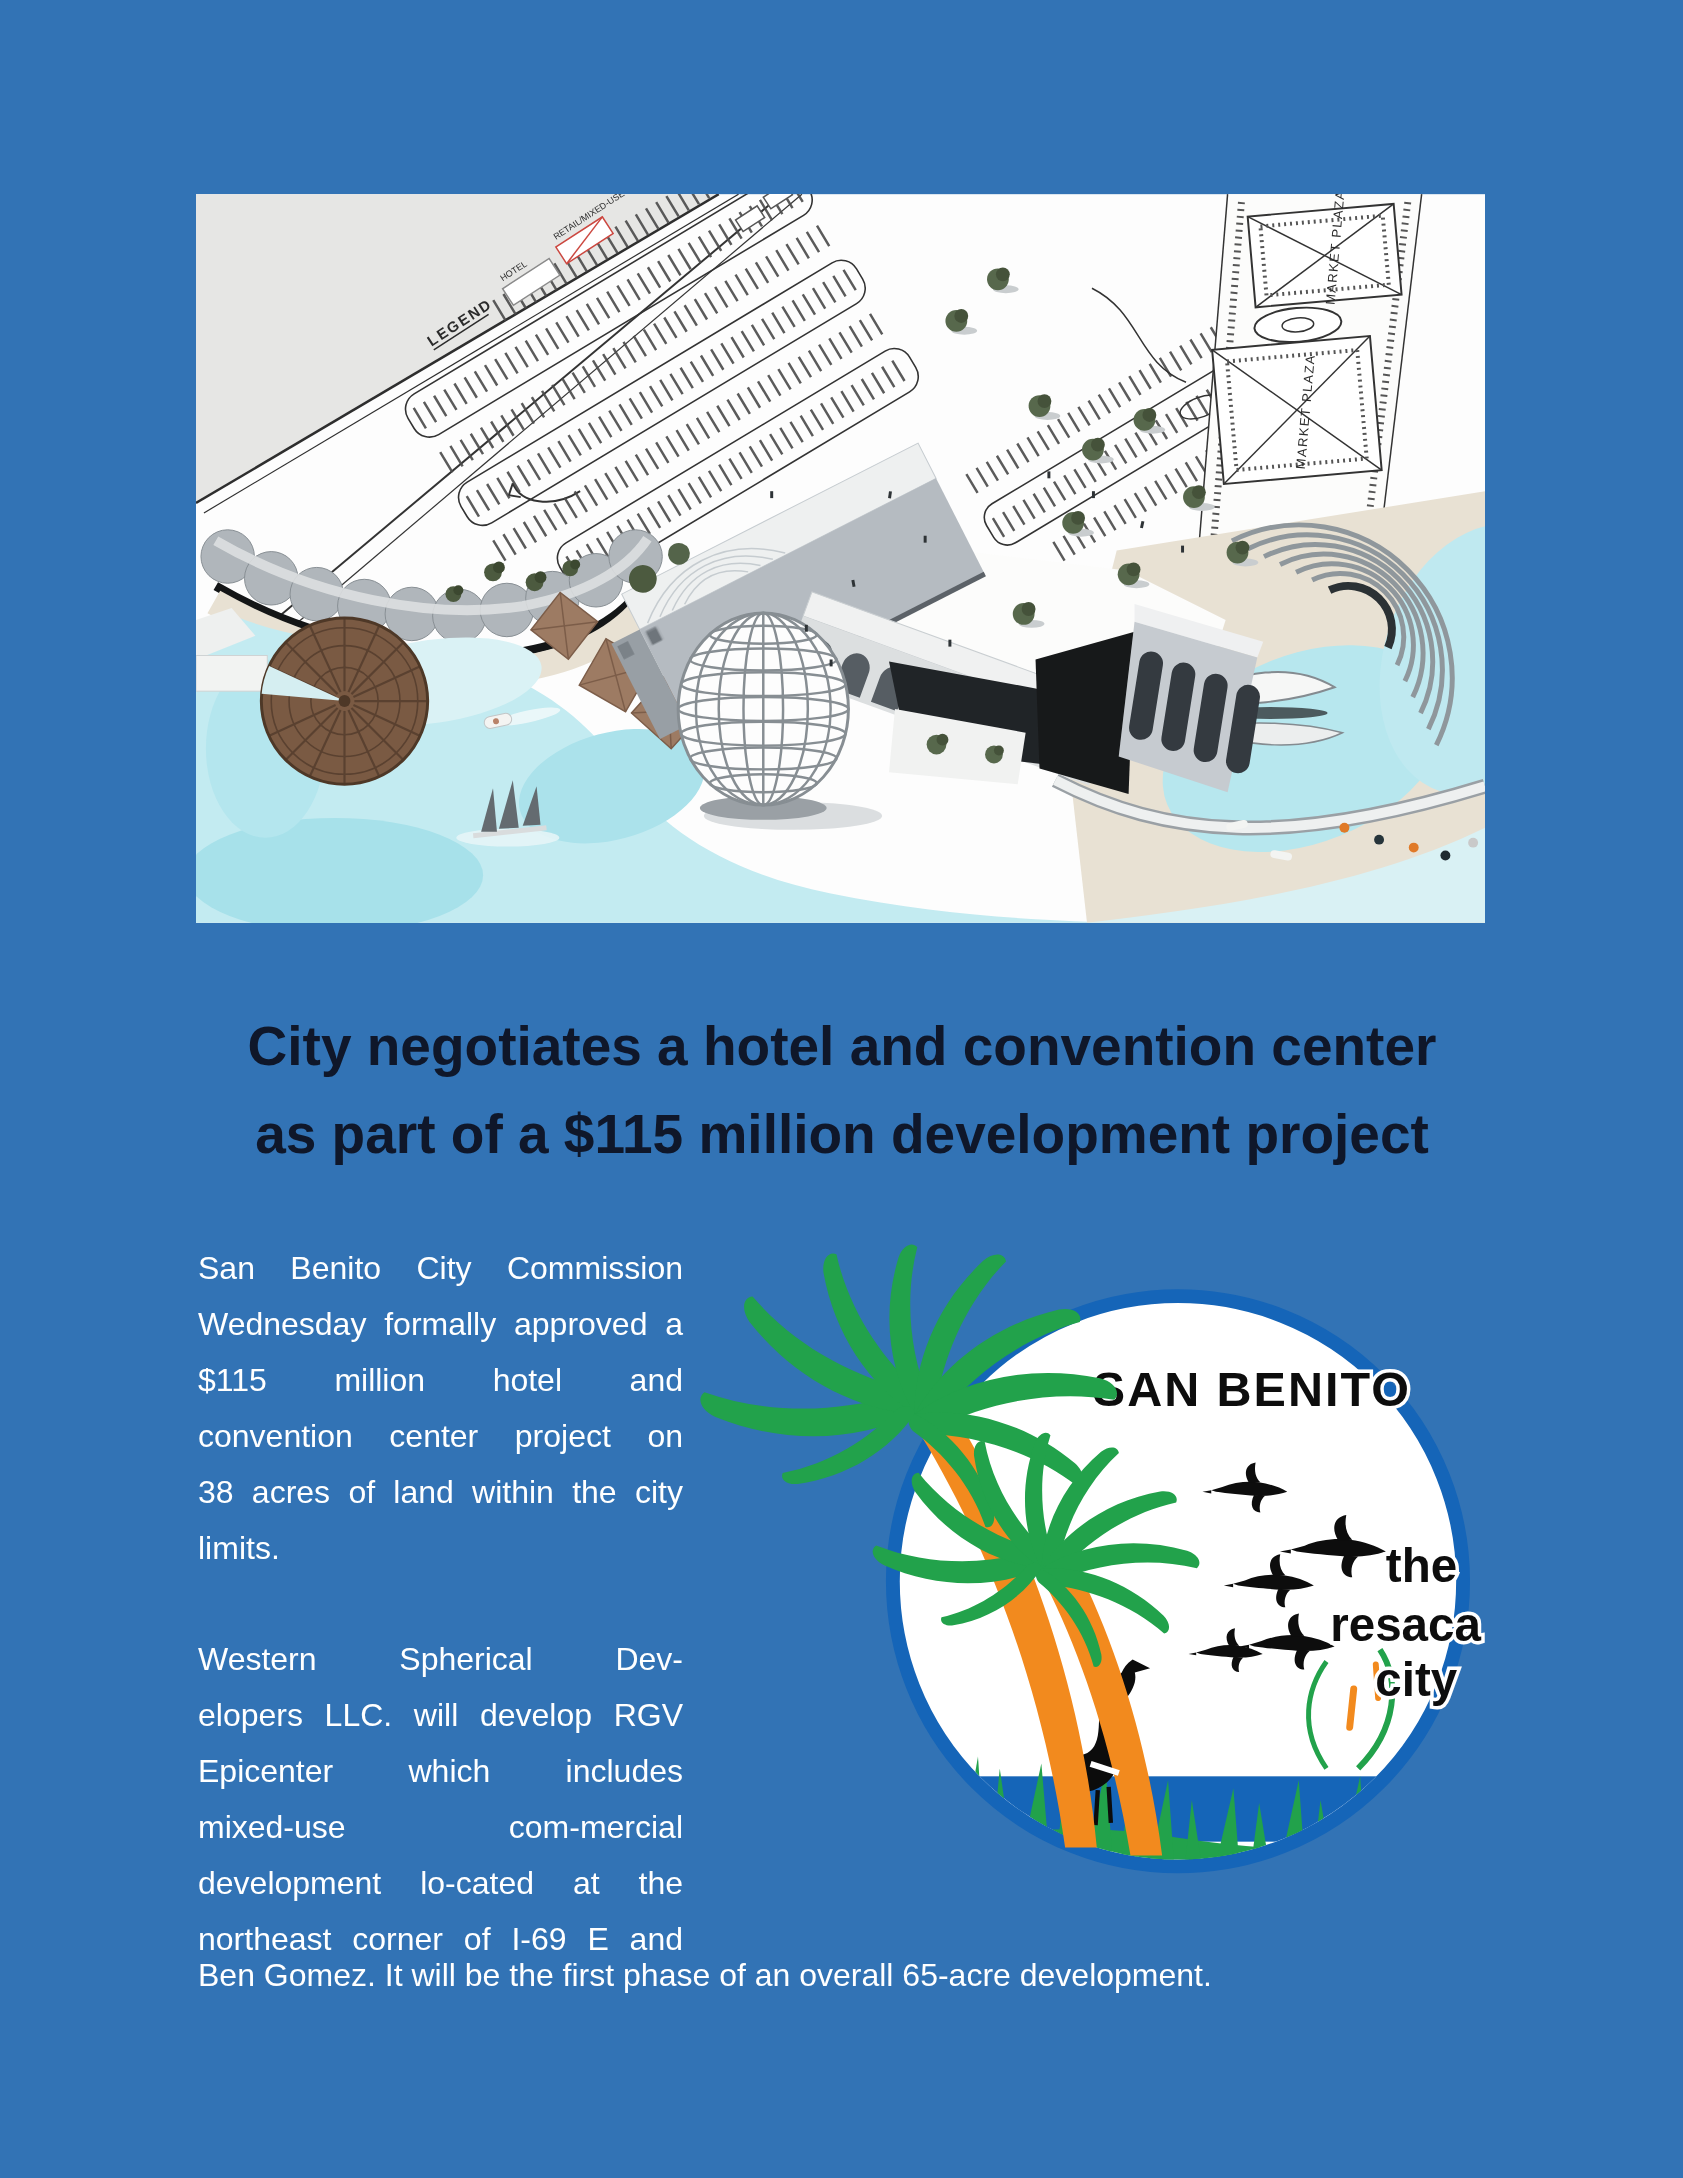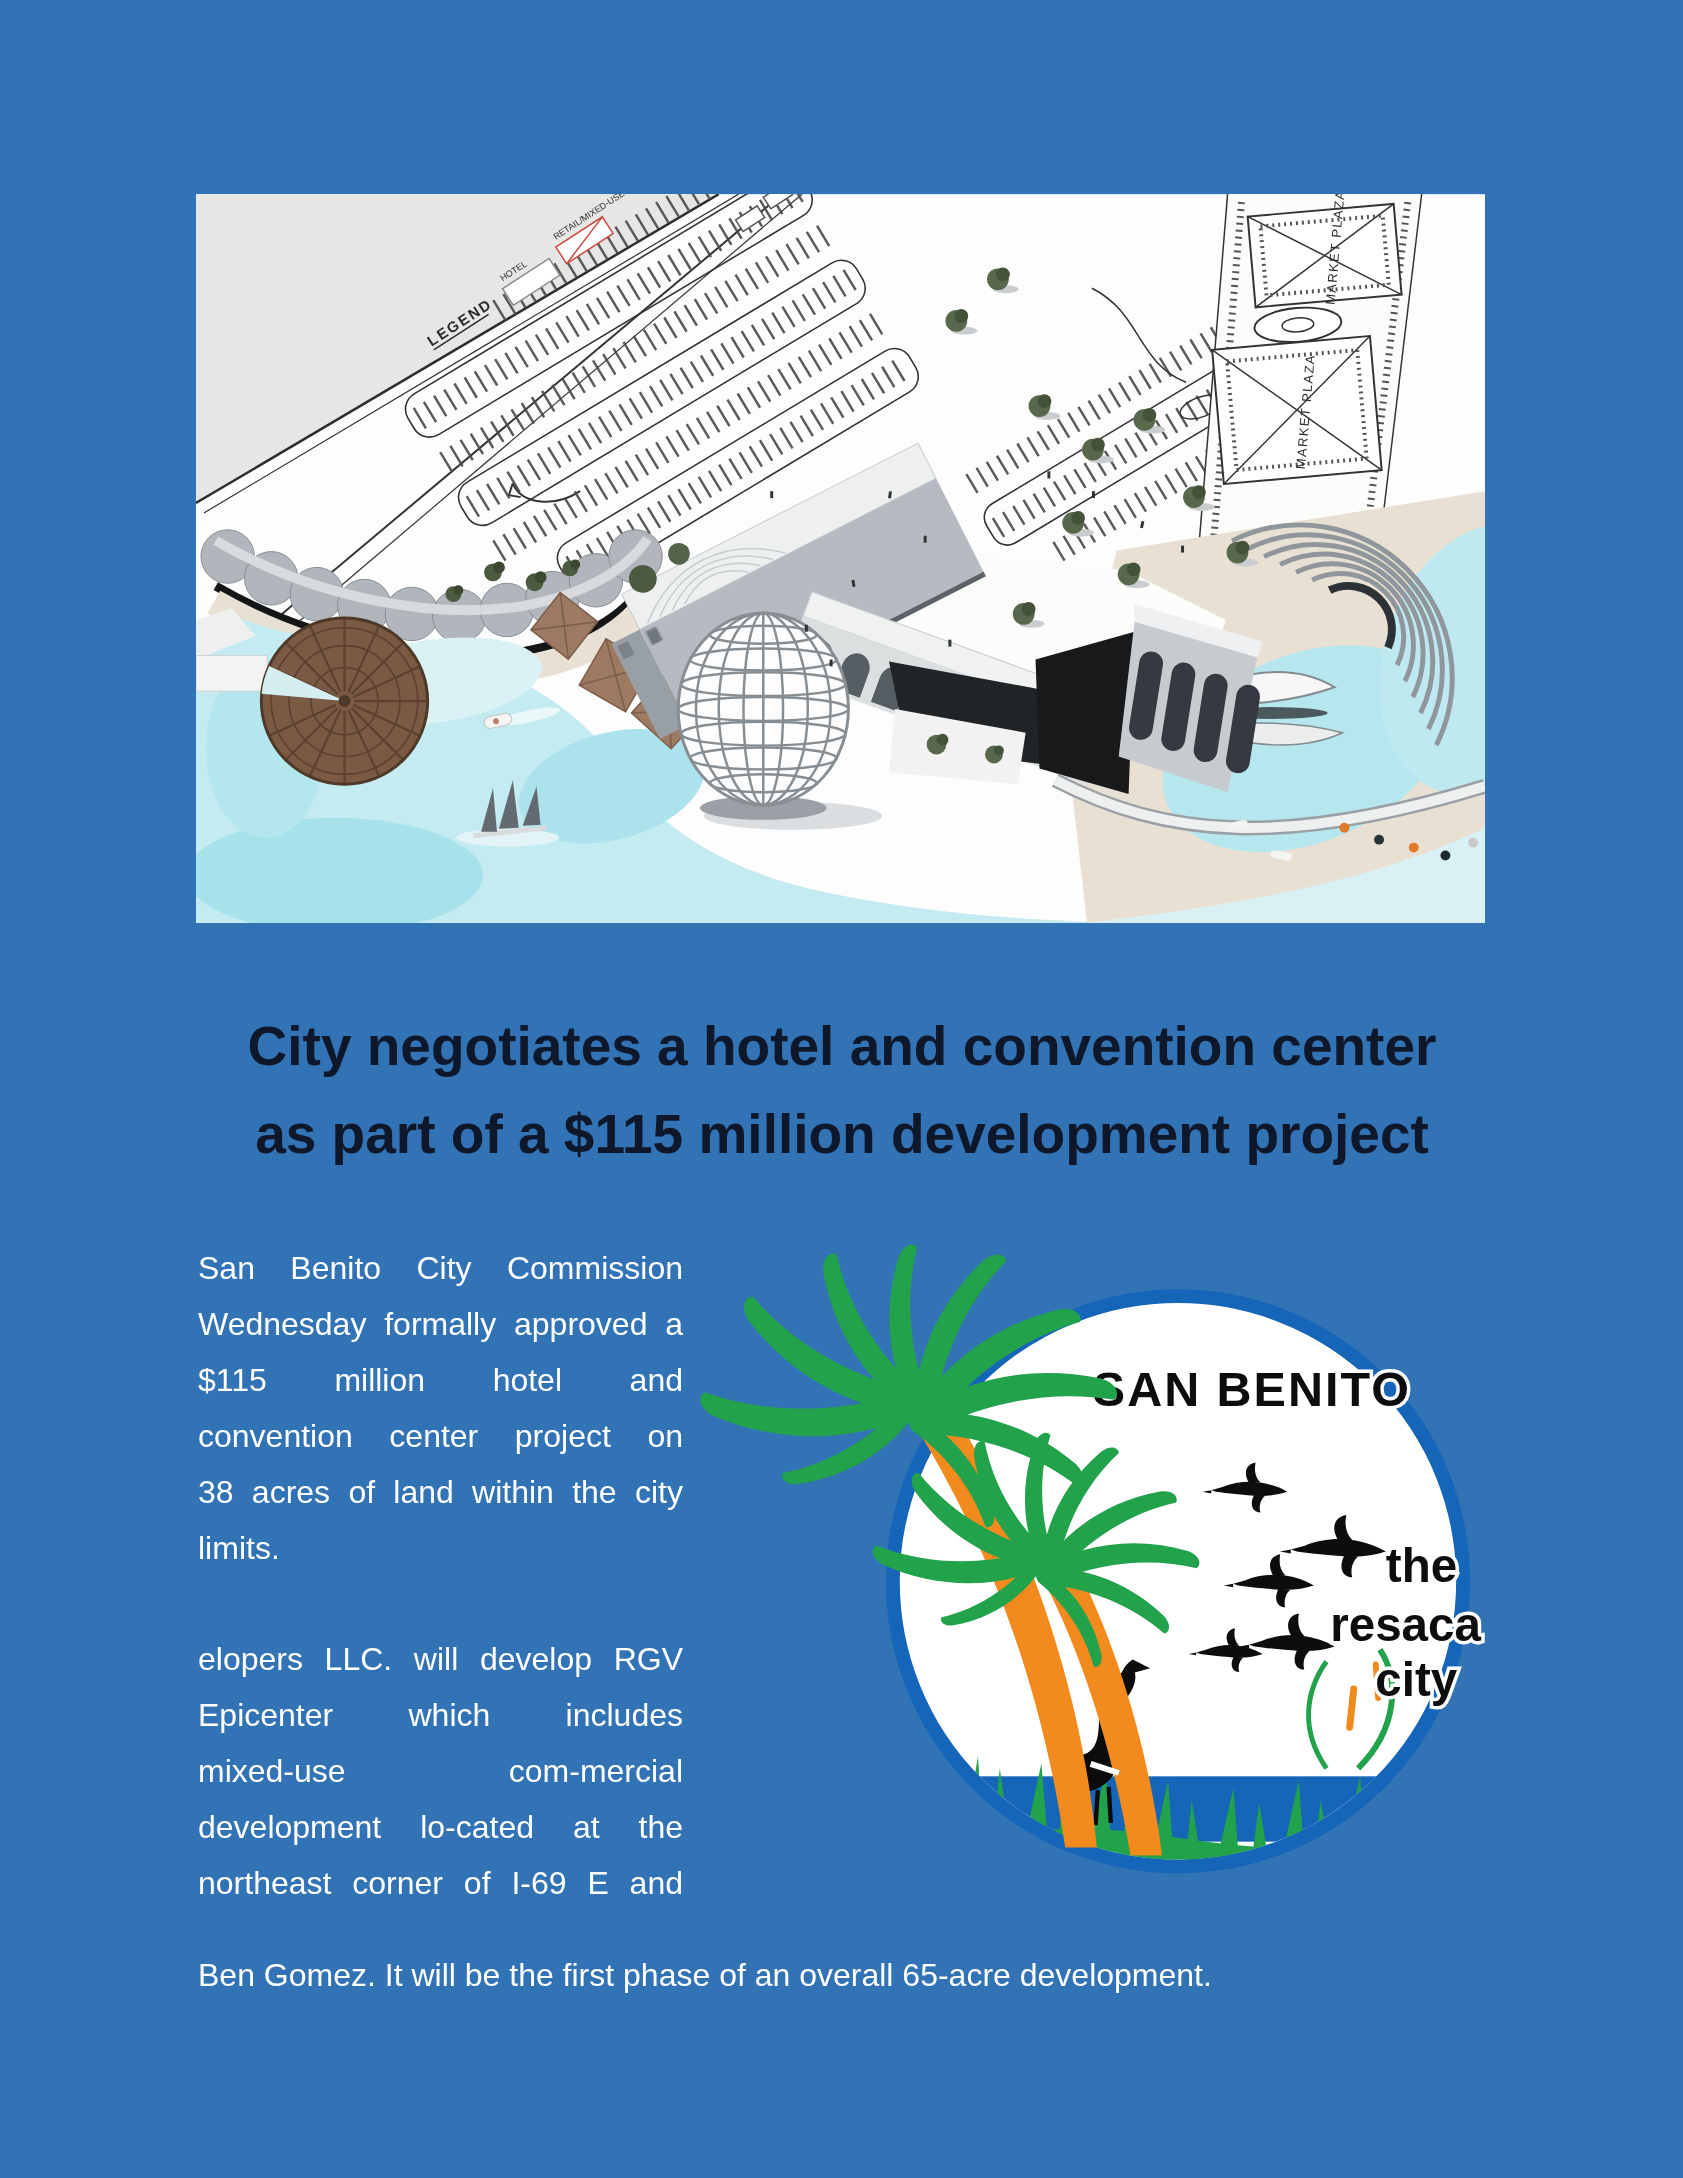--- a/index.html
+++ b/index.html
@@ -425,20 +425,25 @@
           <span>of</span>
           <span>land</span>
           <span>within</span>
           <span>the</span>
           <span>city</span>
         </div>
       <div class="line">limits.</div>
     </div>
     <div class="para">
       <div class="jline">
+          <span>Western</span>
+          <span>Spherical</span>
+          <span>Dev-</span>
+        </div>
+      <div class="jline">
           <span>elopers</span>
           <span>LLC.</span>
           <span>will</span>
           <span>develop</span>
           <span>RGV</span>
         </div>
       <div class="jline">
           <span>Epicenter</span>
           <span>which</span>
           <span>includes</span>

